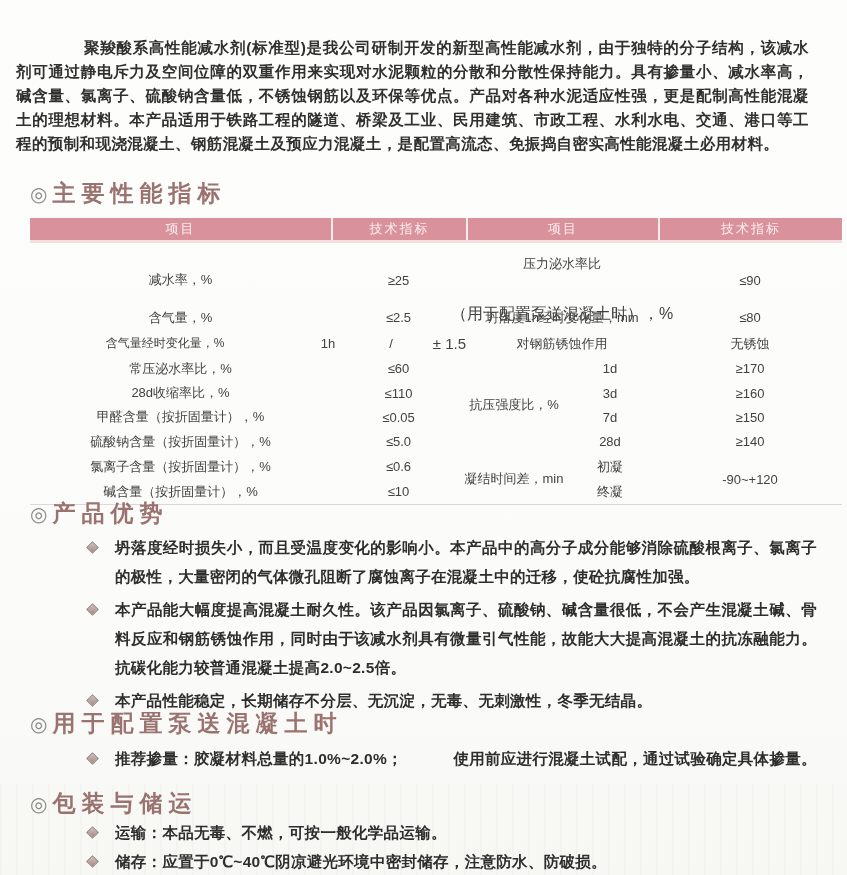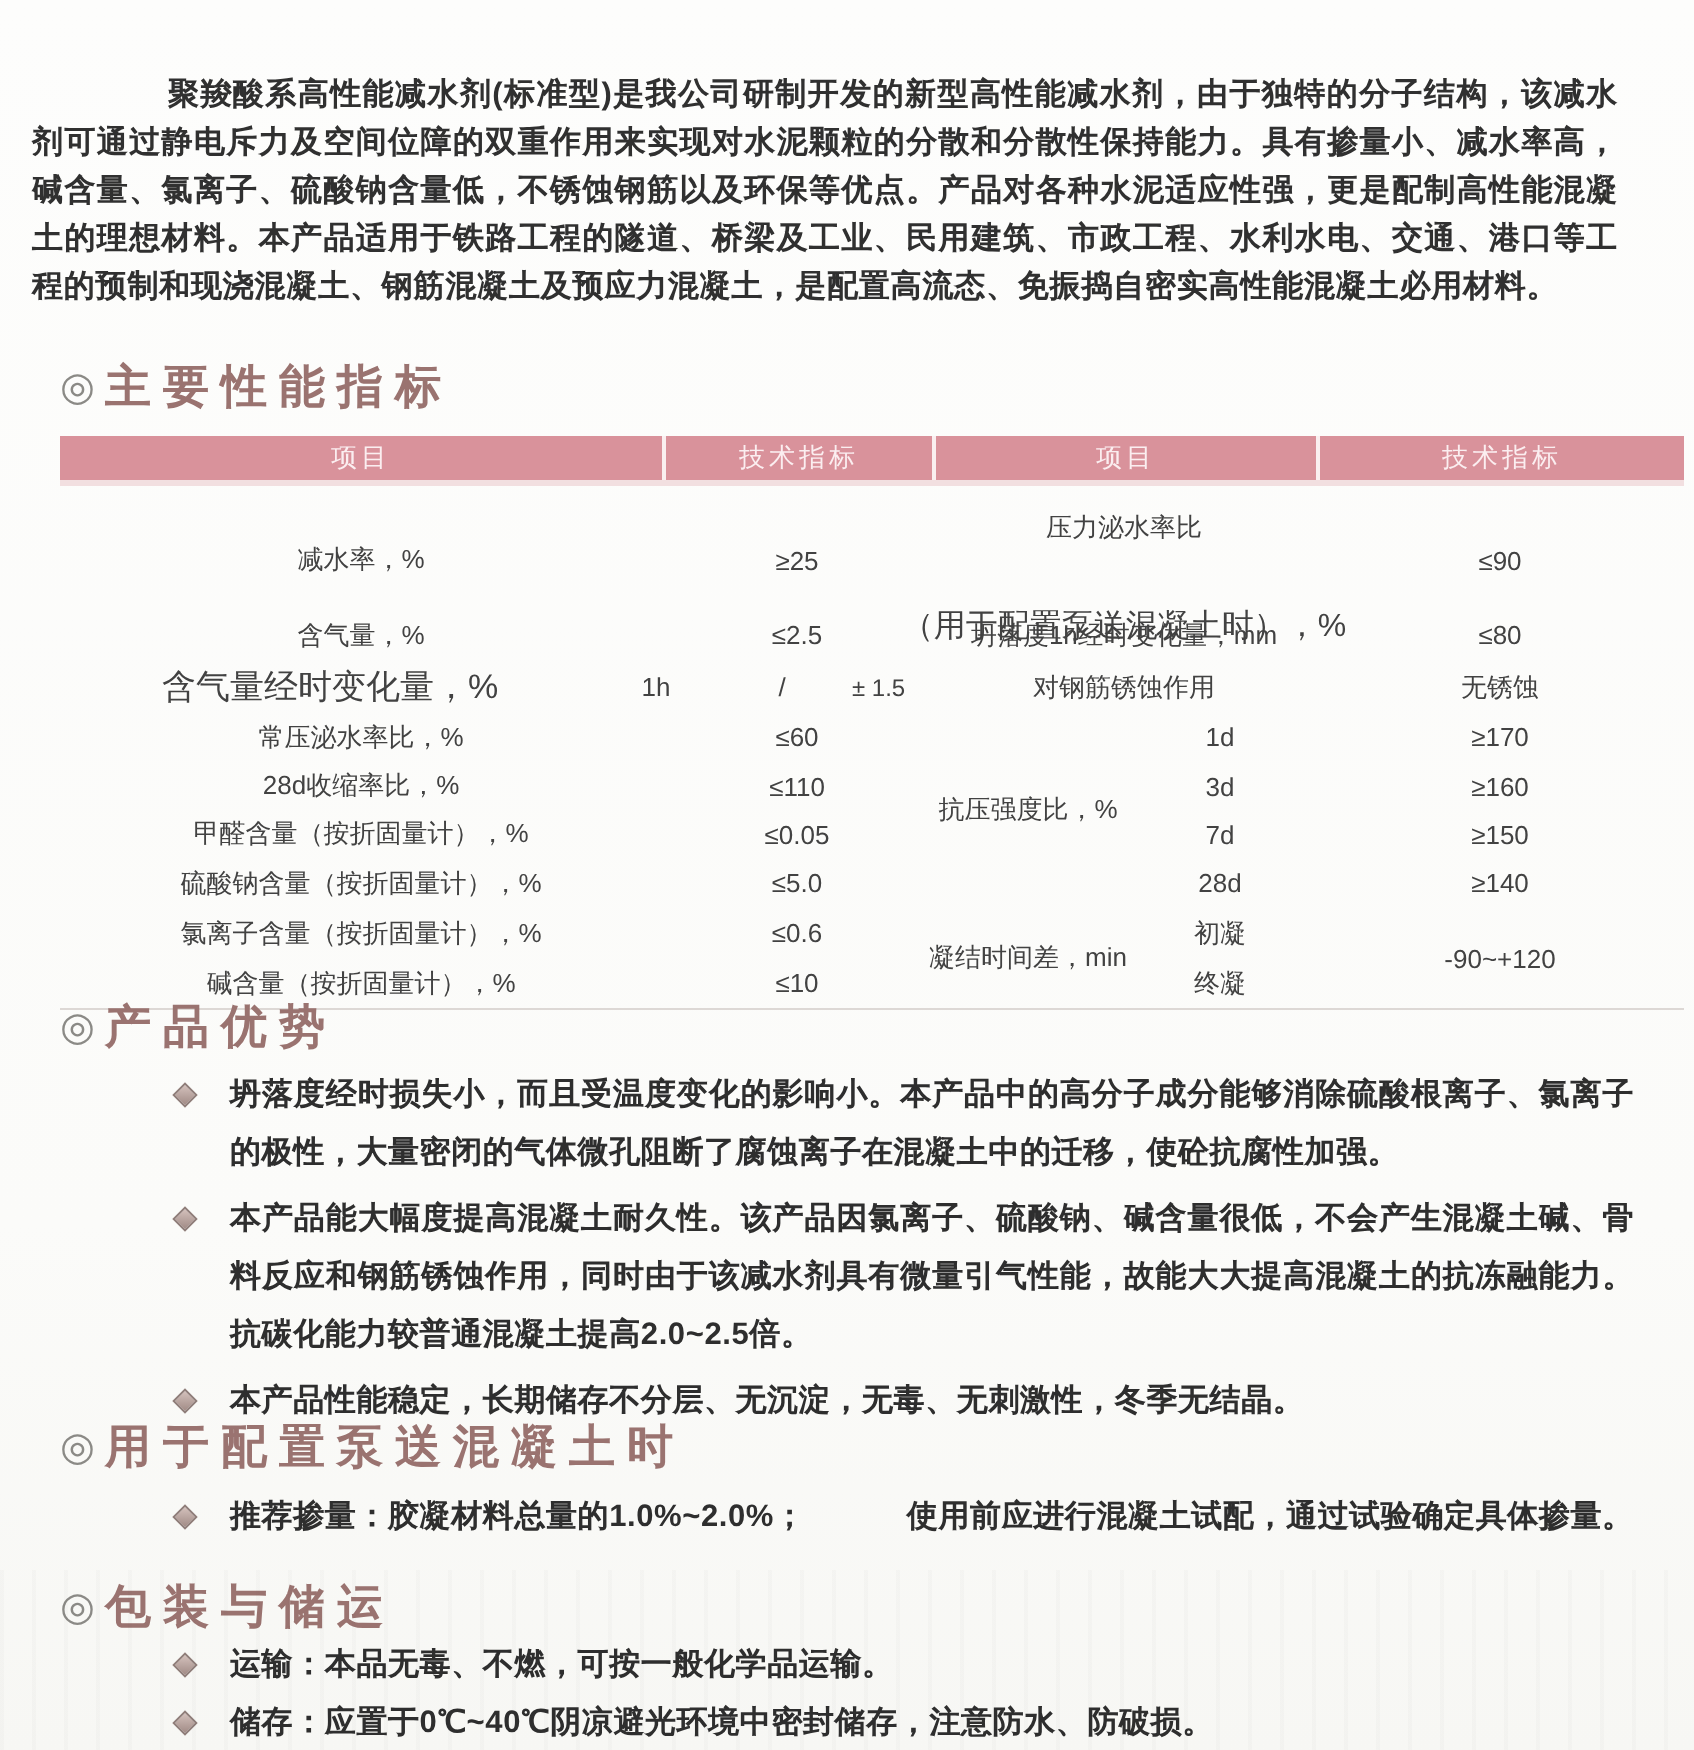--- a/index.html
+++ b/index.html
@@ -39,24 +39,24 @@
   .tbl-body{ display:flex; padding-top:16px; }
   .left-body{ width:436px; display:grid; grid-template-columns:301px 135px;
               grid-template-rows:48px 27px 25px 25px 24px 24px 25px 25px 25px; }
   .right-body{ width:376px; display:grid; grid-template-columns:96px 96px 184px;
                grid-template-rows:48px 27px 25px 25px 24px 24px 25px 25px 25px; }
   .cell{ display:flex; align-items:center; justify-content:center;
          font-size:13px; color:#424242; white-space:nowrap; }
   .cell.two-line{ flex-direction:column; line-height:16px; justify-content:space-between; }
   .cell .small{ font-size:16px;margin-top:34px; }
   .special-row{ grid-column:1 / 3; display:flex; align-items:center; }
-  .special-row .sp-label{ flex:0 0 270px; text-align:center; font-size:17px; color:#424242; white-space:nowrap; }
+  .special-row .sp-label{ flex:0 0 270px; text-align:center; font-size:12px; color:#424242; white-space:nowrap; }
   .special-row .sp-time{ flex:0 0 56px; text-align:center; font-size:13px; color:#424242; }
   .special-row .sp-slash{ flex:0 0 70px; text-align:center; font-size:13px; color:#424242; }
-  .special-row .sp-val{ flex:1; text-align:left; font-size:12px; color:#424242; }
+  .special-row .sp-val{ flex:1; text-align:right; font-size:15px; color:#424242; }
   
   .bullet-item{ position:relative; padding:0 30px 0 115px; text-align:justify;
                 font-size:15.5px; line-height:29px; color:#2e2e2e; font-weight:bold; letter-spacing:0.3px; }
   .diamond{ position:absolute; left:88px; top:10px; width:9px; height:9px;
             transform:rotate(45deg);
             background:linear-gradient(135deg,#d4c1bc 0%,#a18b86 100%);
             border:1px solid #8f7d79; }
   .adv-list{ position:absolute; top:533px; left:0; width:847px; }
   .adv-list .bullet-item{ margin-bottom:4px; }
   .usage-line{ position:absolute; top:744px; left:0; width:847px; }

